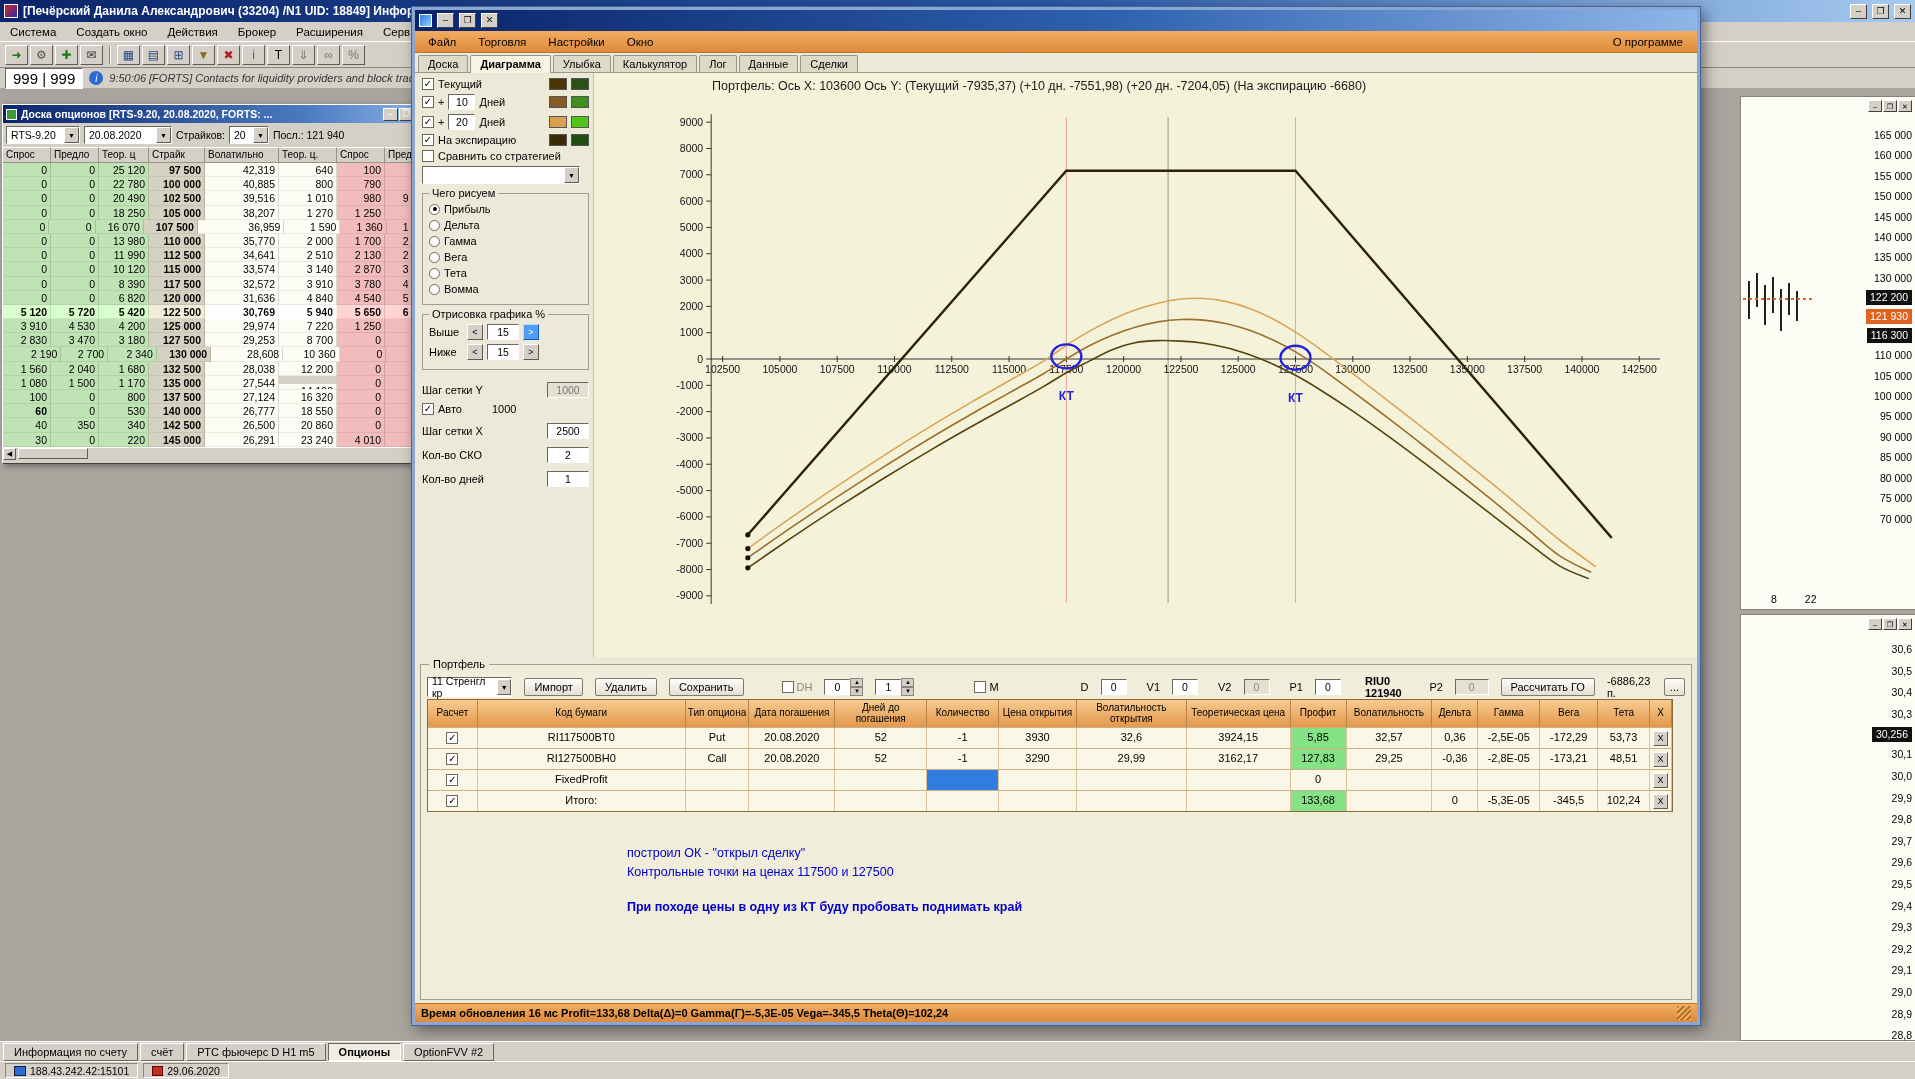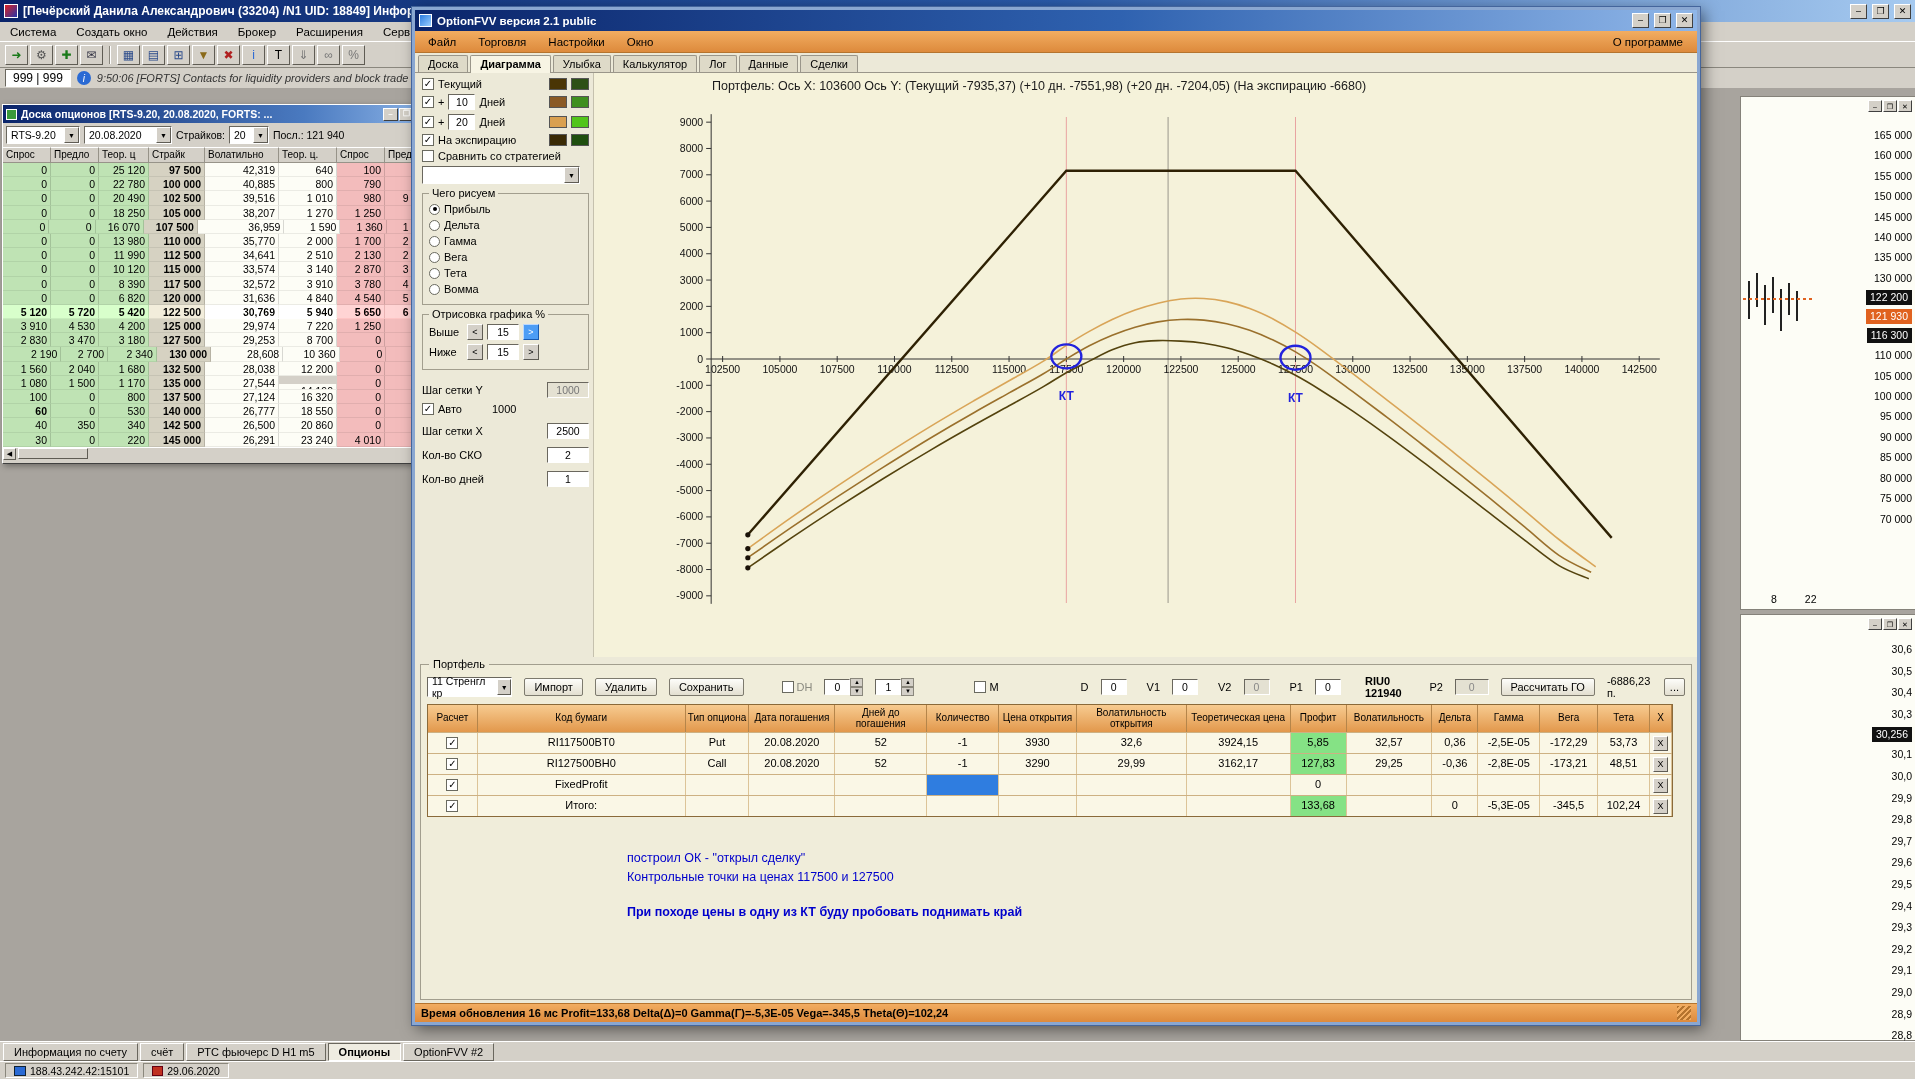--- a/index.html
+++ b/index.html
@@ -13,21 +13,21 @@
   
   .q-titlebar{position:absolute;left:0;top:0;right:0;height:22px;background:linear-gradient(90deg,#0a246a 0%,#2a5aa8 55%,#a6caf0 100%);display:flex;align-items:center;gap:5px;padding:0 4px;}
   .q-appicon{width:14px;height:14px;background:linear-gradient(135deg,#d22,#23a);border:1px solid #fff;}
   .q-title{color:#fff;font-weight:bold;font-size:12px;white-space:nowrap;overflow:hidden;flex:1;}
   .q-menubar{position:absolute;left:0;top:22px;right:0;height:20px;background:#d4d0c8;display:flex;align-items:center;font-size:11.5px;border-bottom:1px solid #fff;}
   .mitem{padding:2px 10px;}
   .q-toolbar{position:absolute;left:0;top:42px;right:0;height:26px;background:#d4d0c8;border-bottom:1px solid #8a877e;display:flex;align-items:center;gap:2px;padding:0 5px;}
   .ticon{width:23px;height:20px;font-size:12px;display:flex;align-items:center;justify-content:center;}
   .tsep{width:2px;height:18px;border-left:1px solid #8a877e;border-right:1px solid #fff;margin:0 4px;}
   .q-statusrow{position:absolute;left:0;top:68px;right:0;height:20px;background:#d4d0c8;display:flex;align-items:center;gap:6px;padding:0 5px;font-size:11px;}
-  .counter{background:#fff;border:1px solid;border-color:#6a675e #fff #fff #6a675e;padding:1px 7px;font-size:12px;}
+  .counter{background:#fff;border:1px solid;border-color:#6a675e #fff #fff #6a675e;padding:1px 7px;font-size:15px;}
   .info-badge{width:14px;height:14px;border-radius:50%;background:#2a6ad4;color:#fff;font-size:10px;font-style:italic;display:flex;align-items:center;justify-content:center;}
   .ticker{font-style:italic;color:#333;white-space:nowrap;overflow:hidden;}
 
   
   #board{position:absolute;left:2px;top:104px;width:432px;height:360px;background:#d4d0c8;border:1px solid;border-color:#fff #404040 #404040 #fff;box-shadow:2px 2px 6px rgba(0,0,0,.35);}
   .b-title{height:18px;background:linear-gradient(90deg,#0a246a,#4a7ac0 70%,#8fb6e8);display:flex;align-items:center;gap:4px;padding:0 3px;color:#fff;font-size:10.5px;font-weight:bold;white-space:nowrap;overflow:hidden;}
   .b-icon{width:11px;height:11px;background:#3a9a3a;border:1px solid #fff;flex:none;}
   .b-btns{margin-left:auto;display:flex;gap:1px;}
   .b-btns .tbtn{width:15px;height:13px;font-size:8px;}
   .b-controls{display:flex;align-items:center;gap:4px;padding:2px 3px;font-size:10.5px;height:24px;}
@@ -92,21 +92,21 @@
   .portfolio{height:346px;flex:none;background:#ece9d8;padding:7px 5px 3px 5px;}
   .pf-group{height:100%;border:1px solid #a29e8e;position:relative;padding:10px 6px 0 6px;background:#f0edda;}
   .pf-title{position:absolute;top:-7px;left:8px;background:#ece9d8;padding:0 4px;font-size:11px;}
   .pf-controls{display:flex;align-items:center;gap:12px;font-size:11px;height:24px;}
   .btn{background:linear-gradient(#fdfdfa,#e3dfd0);border:1px solid #7d7a6e;border-radius:2px;font-size:11px;padding:2px 9px;white-space:nowrap;}
   .valbox{min-width:26px;height:16px;background:#fff;border:1px solid;border-color:#6a675e #fff #fff #6a675e;font-size:10.5px;text-align:center;line-height:14px;padding:0 2px;}
   .valbox.dis{background:#e4e1d2;color:#888;}
   .spin{display:flex;align-items:center;}
   .spin .updown{display:flex;flex-direction:column;width:13px;}
   .spin .updown span{font-size:6px;line-height:7px;text-align:center;background:#d4d0c8;border:1px solid #8a877c;}
-  .pf-table{margin-top:5px;border:1px solid #8a6a3a;width:1246px;}
+  .pf-table{border:1px solid #8a6a3a;width:1246px;}
   .pf-hrow{display:flex;background:linear-gradient(#f7cb90,#e2984c);}
   .pf-h{font-size:10px;line-height:10.5px;text-align:center;border-right:1px solid #b5854a;display:flex;align-items:center;justify-content:center;height:27px;padding:0 1px;overflow:hidden;}
   .pf-row{display:flex;background:#faf7e6;border-top:1px solid #cdb183;}
   .pf-c{font-size:11px;text-align:center;border-right:1px solid #dcc498;height:20px;line-height:19px;overflow:hidden;white-space:nowrap;}
   .pf-c.green{background:#85e285;}
   .pf-c.qty-sel{background:#2f7de0;}
   .xcell{display:flex;align-items:center;justify-content:center;}
   .xbtn{font-size:9px;width:15px;height:15px;line-height:1;display:flex;align-items:center;justify-content:center;}
   .notes{margin:32px 0 0 200px;font-size:12.5px;color:#0000cc;}
   .notes div{line-height:19px;}
@@ -483,21 +483,20 @@
         <div class="scale-num dense">29,1</div>
         <div class="scale-num dense">29,0</div>
         <div class="scale-num dense">28,9</div>
         <div class="scale-num dense">28,8</div>
       </div>
   </div>
 
   <div id="ofv">
     <div class="ofv-title">
       <span class="ofv-appicon"></span>
-      <span class="ofv-title-text">OptionFVV версия 2.1 public</span>
       <span class="tbtn">–</span>
       <span class="tbtn">❐</span>
       <span class="tbtn">✕</span>
     </div>
 
     <div class="ofv-menu" id="ofv-menu">
         <span class="mitem">Файл</span>
         <span class="mitem">Торговля</span>
         <span class="mitem">Настройки</span>
         <span class="mitem">Окно</span>

